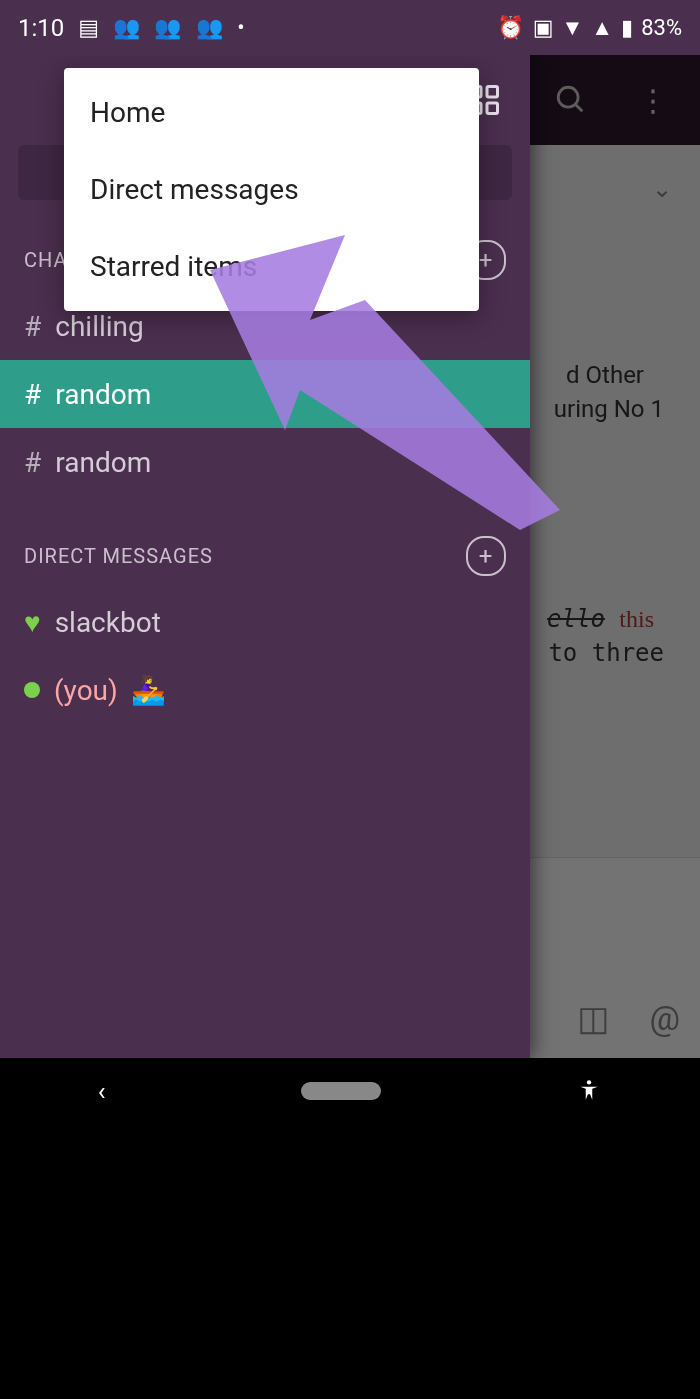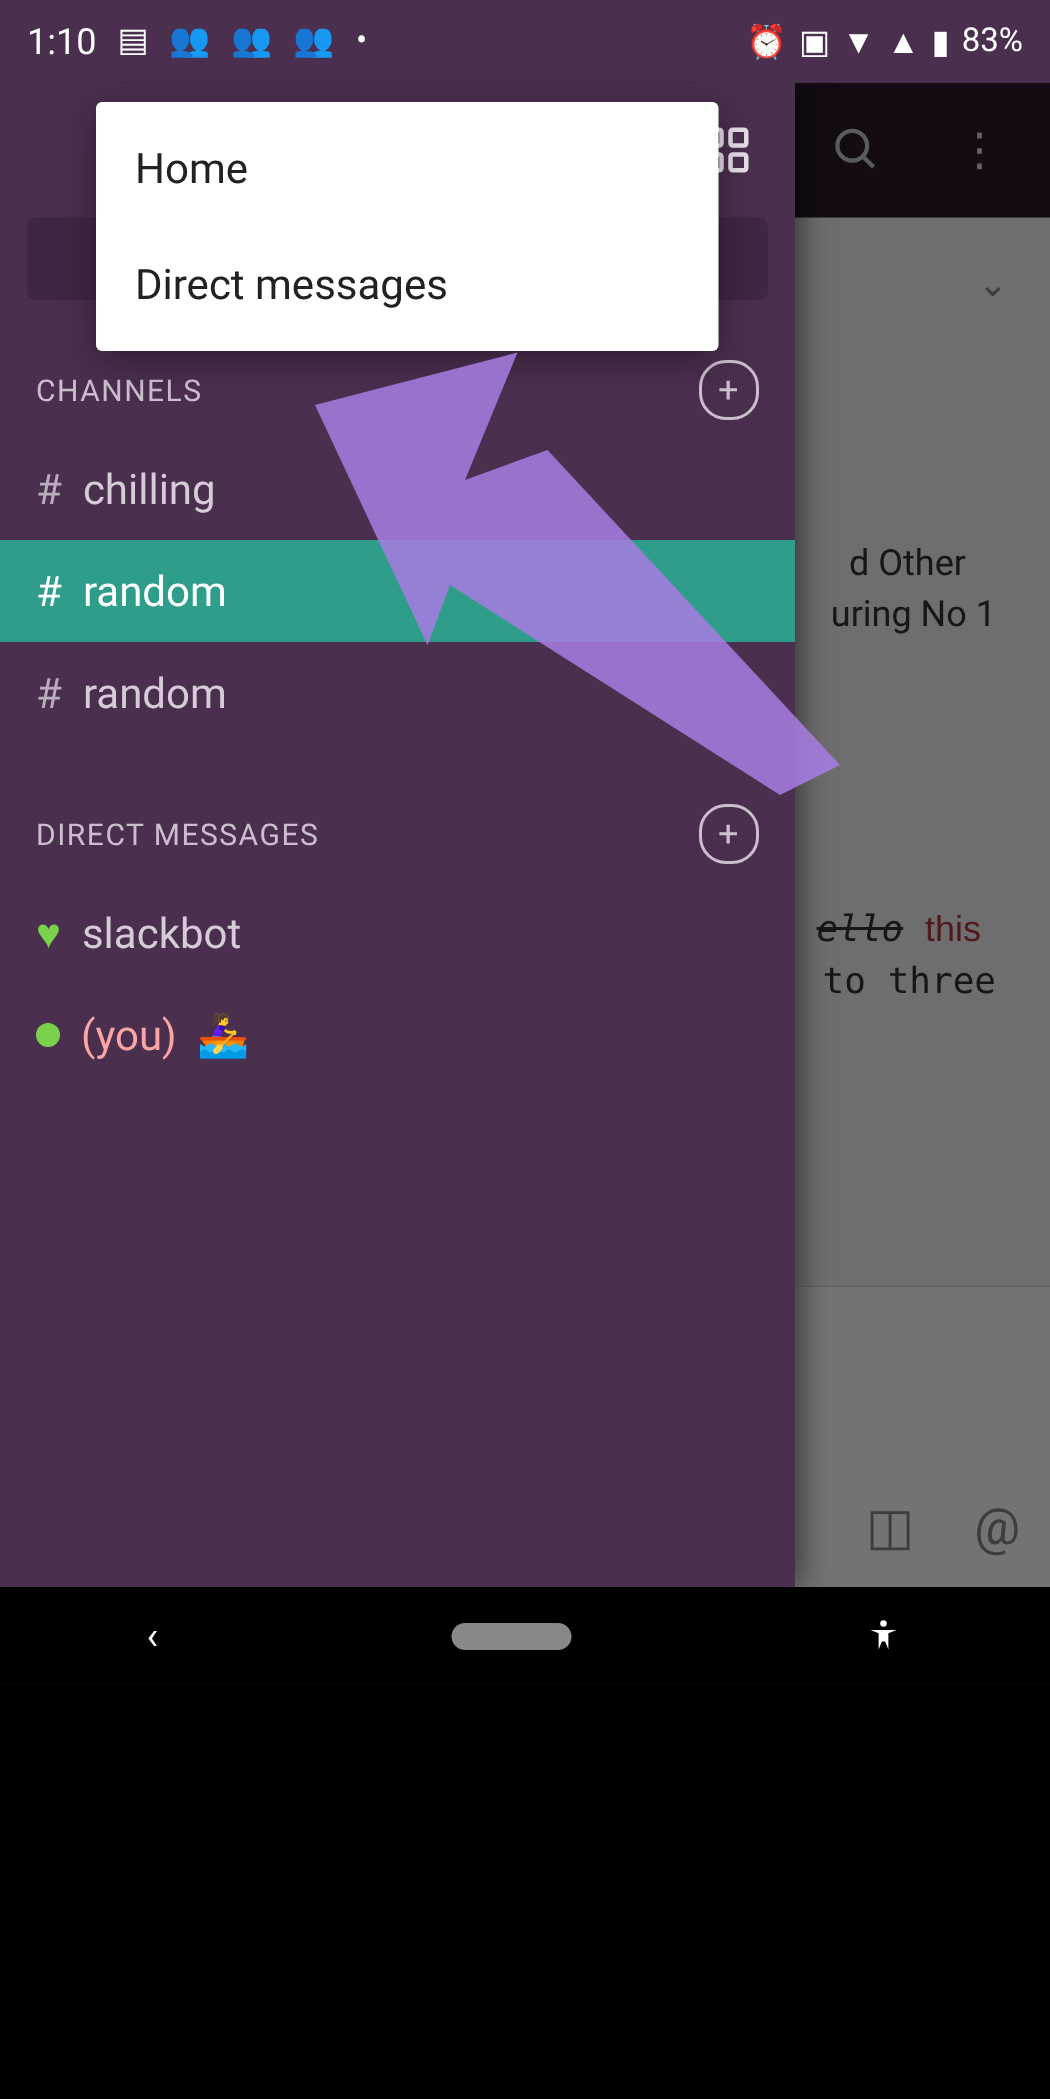--- a/index.html
+++ b/index.html
@@ -10,21 +10,21 @@
   .status-right{display:flex;align-items:center;gap:8px;font-size:22px;}
   .small-icon{font-size:22px;line-height:1;}
   
   .chat-behind{position:absolute;top:55px;left:0;right:0;bottom:65px;background:#e8e4e4;}
   .chat-dim{position:absolute;top:0;left:0;right:0;bottom:0;background:rgba(0,0,0,0.55);}
   .chat-top{position:absolute;top:0;left:0;right:0;height:90px;background:#2e1a2f;display:flex;align-items:center;justify-content:flex-end;gap:50px;padding-right:30px;}
   .chat-top svg, .chat-top .dots{color:#ddd;}
   .dots{font-size:30px;letter-spacing:2px;}
   .chat-body{position:absolute;top:90px;left:0;right:0;bottom:0;background:#f5f3f3;padding:20px 16px;color:#333;font-size:24px;}
   .chat-line{margin:6px 0;}
-  .code-this{color:#b23a3a;font-family:Liberation Sans, sans-serif;}
+  .code-this{color:#b23a3a;font-family:Liberation Serif, serif;}
   .chev{position:absolute;top:30px;right:28px;color:#888;}
   .chat-input{position:absolute;bottom:0;left:0;right:0;height:200px;background:#fff;border-top:1px solid #ddd;}
   .chat-input-row{position:absolute;bottom:20px;right:20px;display:flex;align-items:center;gap:40px;color:#888;font-size:34px;}
   
   .sidebar{position:absolute;top:55px;left:0;width:530px;bottom:65px;background:#4a2f4e;z-index:30;box-shadow:4px 0 18px rgba(0,0,0,0.5);}
   .side-header{position:absolute;top:0;left:0;right:0;height:90px;display:flex;align-items:center;justify-content:flex-end;padding-right:28px;}
   .grid-icon{color:#e6dfe7;}
   .side-content{position:absolute;top:90px;left:0;right:0;bottom:0;}
   .side-search{height:55px;margin:0 18px 28px 18px;background:#3e2742;border-radius:6px;}
   .section-head{display:flex;align-items:center;justify-content:space-between;padding:12px 24px;color:#cbbfcd;font-size:20px;letter-spacing:1px;}
@@ -147,20 +147,21 @@
         <span class="dot-online"></span>
         <span class="you">(you)</span>
         <span>🚣‍♀️</span>
       </div>
     </div>
   </div>
 
   <div class="popup">
     <div class="popup-item">Home</div>
     <div class="popup-item">Direct messages</div>
+    <div class="popup-item">Starred items</div>
   </div>
 
   <svg class="arrow" width="700" height="1399" style="top:0;left:0;">
     <defs>
       <filter id="soft">
           <feGaussianBlur stdDeviation="0.4"></feGaussianBlur>
         </filter>
     </defs>
     <g fill="#a57ce0" fill-opacity="0.88" filter="url(#soft)">
       <polygon points="210,270 345,235 310,320 365,300 560,510 520,530 300,390 285,430"></polygon>

